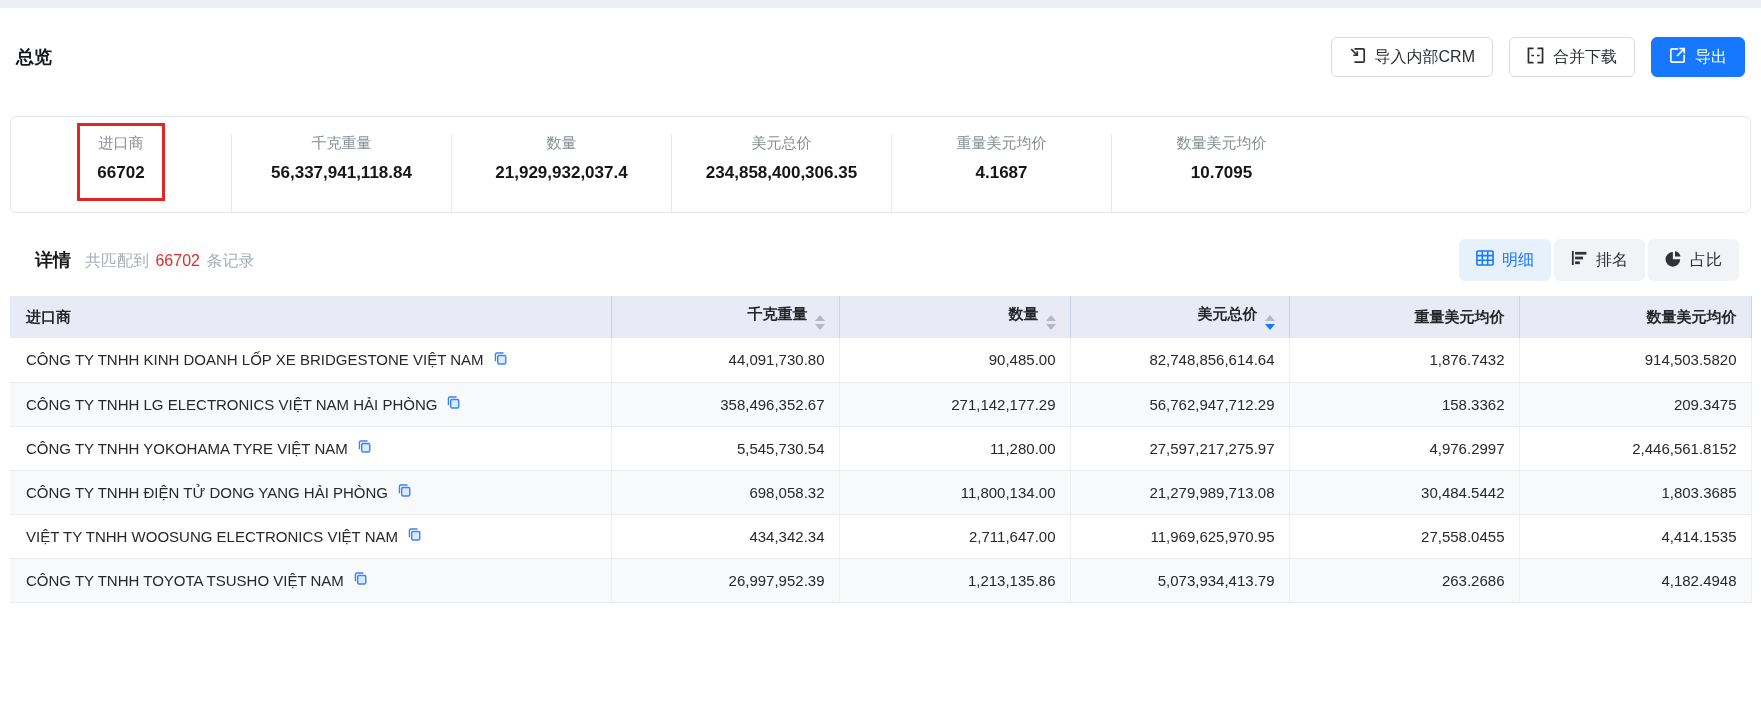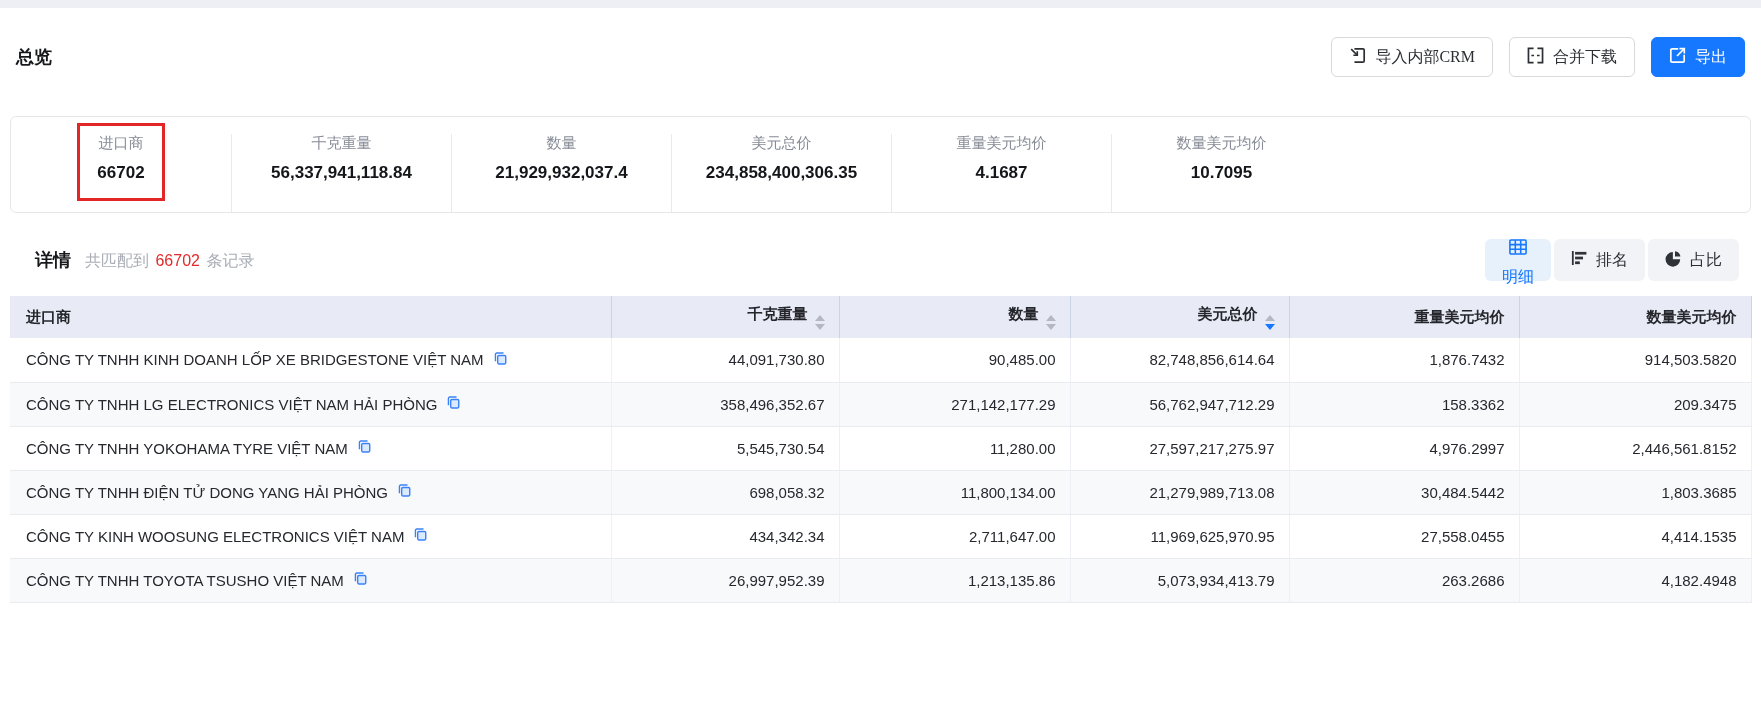--- a/index.html
+++ b/index.html
@@ -13,21 +13,21 @@
   .title-box h1 { font-size:23px; font-weight:500; color:#2f3237; letter-spacing:1px; }
   .subtitle { margin-top:9px; font-size:19px; color:#36393f; }
 
   
   .overview-bar { display:flex; align-items:center; justify-content:space-between;
     padding:0 16px; margin-top:28px; height:42px; }
   .section-label { font-size:18px; font-weight:700; color:#17181c; }
   .actions { display:flex; align-items:center; gap:16px; }
   .btn { display:inline-flex; align-items:center; gap:9px; height:40px; padding:0 17px;
     background:#fff; border:1px solid #d9d9d9; border-radius:6px; font-size:16px;
-    color:#2b2e33; cursor:pointer; font-family:Liberation Serif, serif; }
+    color:#2b2e33; cursor:pointer; font-family:Liberation Sans, sans-serif; }
   .btn svg { flex:0 0 auto; }
   .btn.primary { background:#1677ff; border-color:#1677ff; color:#fff; }
 
   
   .stats-card { margin:38px 10px 0; height:97px; border:1px solid #e6e7eb;
     border-radius:6px; display:flex; align-items:stretch; padding-top:17px; }
   .stat { width:220px; text-align:center; position:relative; }
   .stat + .stat { border-left:1px solid #e8eaef; }
   .stat .stat-label { font-size:15px; color:#878c96; }
   .stat .stat-value { margin-top:10px; font-size:17px; font-weight:700; color:#15161a; }
@@ -39,21 +39,21 @@
   
   .details-bar { display:flex; align-items:center; justify-content:space-between;
     margin-top:26px; padding:0 22px 0 35px; height:42px; }
   .details-left { display:flex; align-items:baseline; gap:14px; }
   .match-text { font-size:16px; color:#a9adb5; }
   .match-count { color:#e02b2b; padding:0 2px; }
   .view-tabs { display:flex; gap:3px; }
   .tab { display:inline-flex; align-items:center; gap:8px; height:42px; padding:0 17px;
     background:#f1f3f7; border:none; border-radius:6px; font-size:16px; color:#2b2e33;
     cursor:pointer; font-family:inherit; }
-  .tab.active { background:#e7f1fc; color:#1677ff;flex-direction:column; }
+  .tab.active { background:#e7f1fc; color:#1677ff; }
 
   
   .data-table { margin:15px 10px 0; border-collapse:collapse; table-layout:fixed;
     width:1741px; }
   .data-table th { height:42px; background:#e8ebf6; font-size:15px; font-weight:700;
     color:#25262b; border-right:1px solid #cdd3e6; padding:0 14px; }
   .data-table th.left { text-align:left; padding-left:16px; }
   .data-table th.right { text-align:right; }
   .data-table td { height:44px; font-size:15px; color:#26282e;
     border-right:1px solid #eef0f5; border-bottom:1px solid #e9ebf1; padding:0 14px; }
@@ -293,21 +293,21 @@
           <td class="num">698,058.32</td>
           <td class="num">11,800,134.00</td>
           <td class="num">21,279,989,713.08</td>
           <td class="num">30,484.5442</td>
           <td class="num">1,803.3685</td>
         </tr>
 
         <tr class="data-row">
           <td class="c-importer">
             <span class="importer-cell">
-              <span>CÔNG TY KINH WOOSUNG ELECTRONICS VIỆT NAM</span>
+              <span>VIỆT TY TNHH WOOSUNG ELECTRONICS VIỆT NAM</span>
               <span>
                 <svg width="15" height="15" viewBox="0 0 16 16">
                   <path d="M11.2 2.2H4a1.4 1.4 0 0 0-1.4 1.4v7.2" fill="none" stroke="#3b82f6" stroke-width="1.5"></path>
                   <rect x="5" y="4.8" width="8.6" height="9" rx="1.2" fill="#dbeafe" stroke="#3b82f6" stroke-width="1.5"></rect>
                 </svg>
               </span>
             </span>
           </td>
           <td class="num">434,342.34</td>
           <td class="num">2,711,647.00</td>

